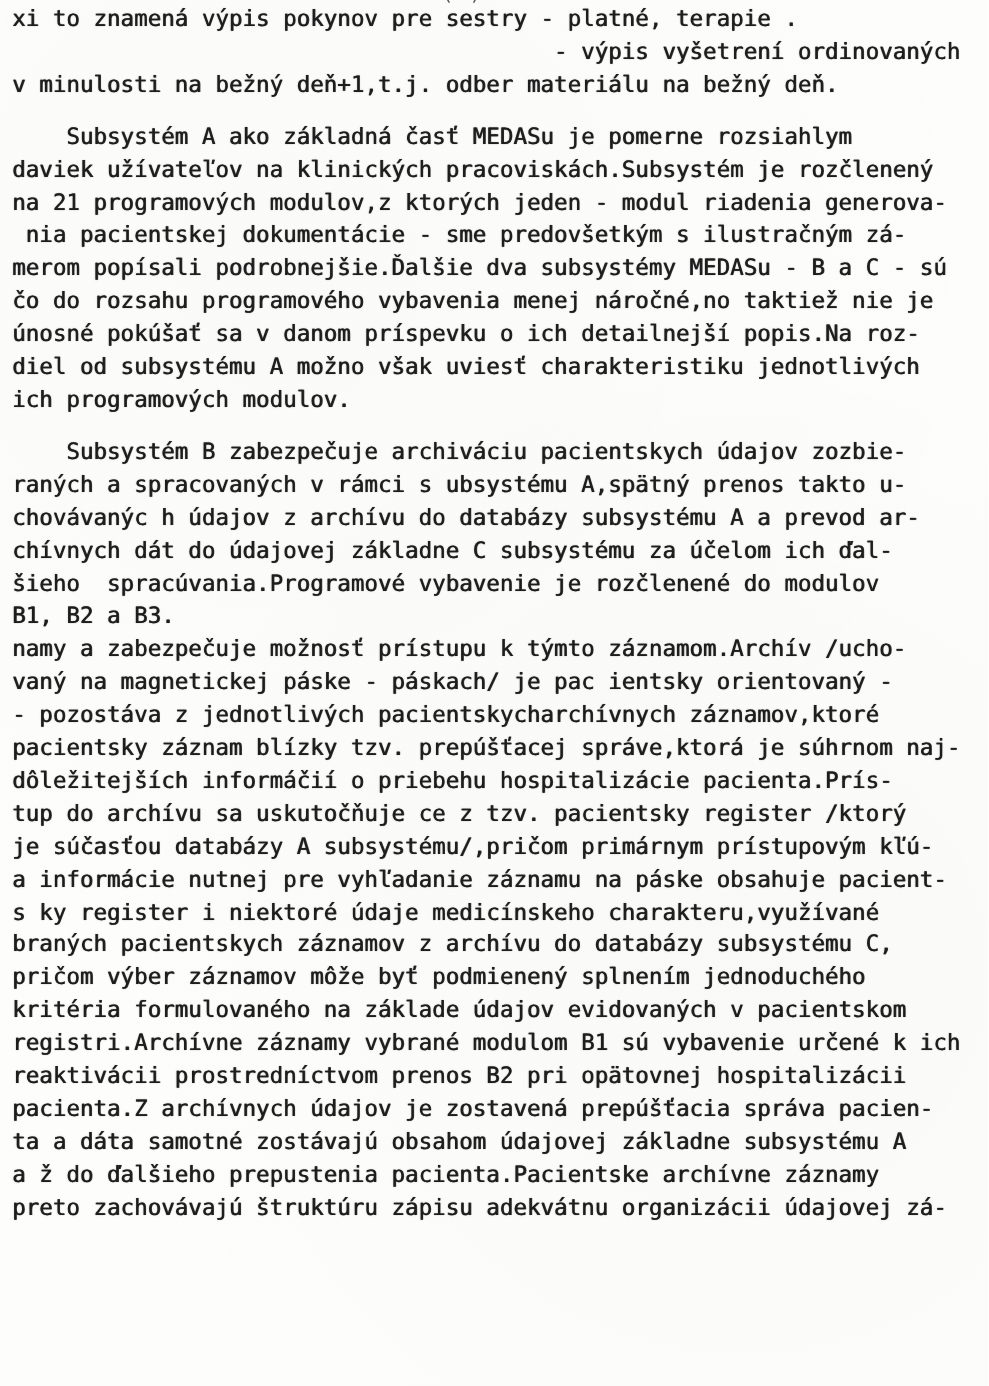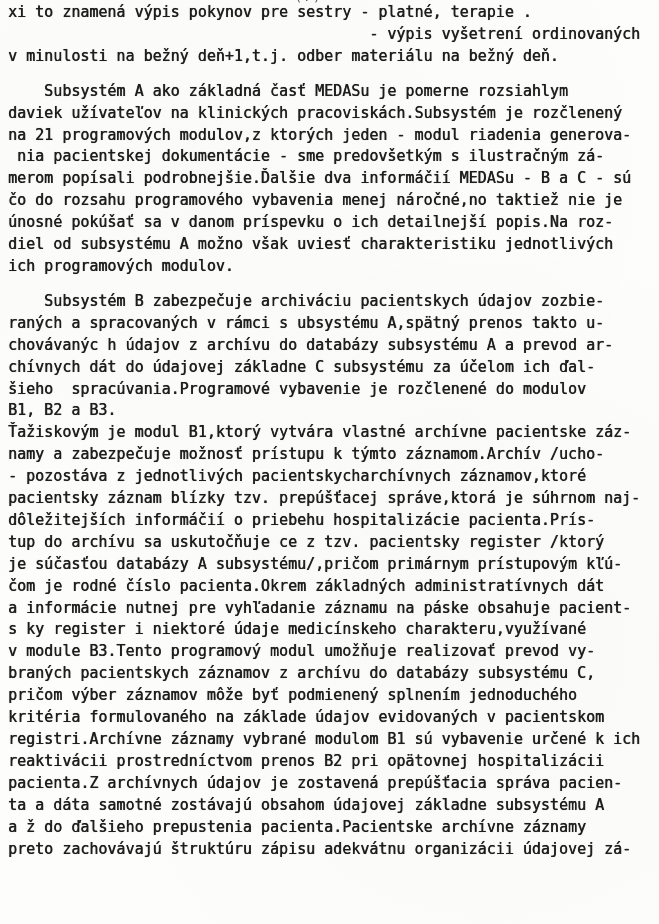--- a/index.html
+++ b/index.html
@@ -63,43 +63,41 @@
   </div>
   <div class="doc">
       <div class="line">xi to znamená výpis pokynov pre sestry - platné, terapie .</div>
       <div class="line">                                        - výpis vyšetrení ordinovaných</div>
       <div class="line">v minulosti na bežný deň+1,t.j. odber materiálu na bežný deň.</div>
       <div class="line blank">&nbsp;</div>
       <div class="line">    Subsystém A ako základná časť MEDASu je pomerne rozsiahlym</div>
       <div class="line">daviek užívateľov na klinických pracoviskách.Subsystém je rozčlenený</div>
       <div class="line">na 21 programových modulov,z ktorých jeden - modul riadenia generova-</div>
       <div class="line"> nia pacientskej dokumentácie - sme predovšetkým s ilustračným zá-</div>
-      <div class="line">merom popísali podrobnejšie.Ďalšie dva informáčií MEDASu - B a C - sú</div>
+      <div class="line">merom popísali podrobnejšie.Ďalšie dva subsystémy MEDASu - B a C - sú</div>
       <div class="line">čo do rozsahu programového vybavenia menej náročné,no taktiež nie je</div>
       <div class="line">únosné pokúšať sa v danom príspevku o ich detailnejší popis.Na roz-</div>
       <div class="line">diel od subsystému A možno však uviesť charakteristiku jednotlivých</div>
       <div class="line">ich programových modulov.</div>
       <div class="line blank">&nbsp;</div>
       <div class="line">    Subsystém B zabezpečuje archiváciu pacientskych údajov zozbie-</div>
       <div class="line">raných a spracovaných v rámci s ubsystému A,spätný prenos takto u-</div>
       <div class="line">chovávanýc h údajov z archívu do databázy subsystému A a prevod ar-</div>
       <div class="line">chívnych dát do údajovej základne C subsystému za účelom ich ďal-</div>
       <div class="line">šieho  spracúvania.Programové vybavenie je rozčlenené do modulov</div>
       <div class="line">B1, B2 a B3.</div>
-      <div class="line">Ťažiskovým je modul B1,ktorý vytvára vlastné archívne pacientske záz-</div>
       <div class="line">namy a zabezpečuje možnosť prístupu k týmto záznamom.Archív /ucho-</div>
+      <div class="line">vaný na magnetickej páske - páskach/ je pac ientsky orientovaný -</div>
       <div class="line">- pozostáva z jednotlivých pacientskycharchívnych záznamov,ktoré</div>
       <div class="line">pacientsky záznam blízky tzv. prepúšťacej správe,ktorá je súhrnom naj-</div>
       <div class="line">dôležitejších informáčií o priebehu hospitalizácie pacienta.Prís-</div>
       <div class="line">tup do archívu sa uskutočňuje ce z tzv. pacientsky register /ktorý</div>
       <div class="line">je súčasťou databázy A subsystému/,pričom primárnym prístupovým kľú-</div>
-      <div class="line">čom je rodné číslo pacienta.Okrem základných administratívnych dát</div>
       <div class="line">a informácie nutnej pre vyhľadanie záznamu na páske obsahuje pacient-</div>
       <div class="line">s ky register i niektoré údaje medicínskeho charakteru,využívané</div>
-      <div class="line">v module B3.Tento programový modul umožňuje realizovať prevod vy-</div>
       <div class="line">braných pacientskych záznamov z archívu do databázy subsystému C,</div>
       <div class="line">pričom výber záznamov môže byť podmienený splnením jednoduchého</div>
       <div class="line">kritéria formulovaného na základe údajov evidovaných v pacientskom</div>
       <div class="line">registri.Archívne záznamy vybrané modulom B1 sú vybavenie určené k ich</div>
       <div class="line">reaktivácii prostredníctvom prenos B2 pri opätovnej hospitalizácii</div>
       <div class="line">pacienta.Z archívnych údajov je zostavená prepúšťacia správa pacien-</div>
       <div class="line">ta a dáta samotné zostávajú obsahom údajovej základne subsystému A</div>
       <div class="line">a ž do ďalšieho prepustenia pacienta.Pacientske archívne záznamy</div>
       <div class="line">preto zachovávajú štruktúru zápisu adekvátnu organizácii údajovej zá-</div>
     </div>

